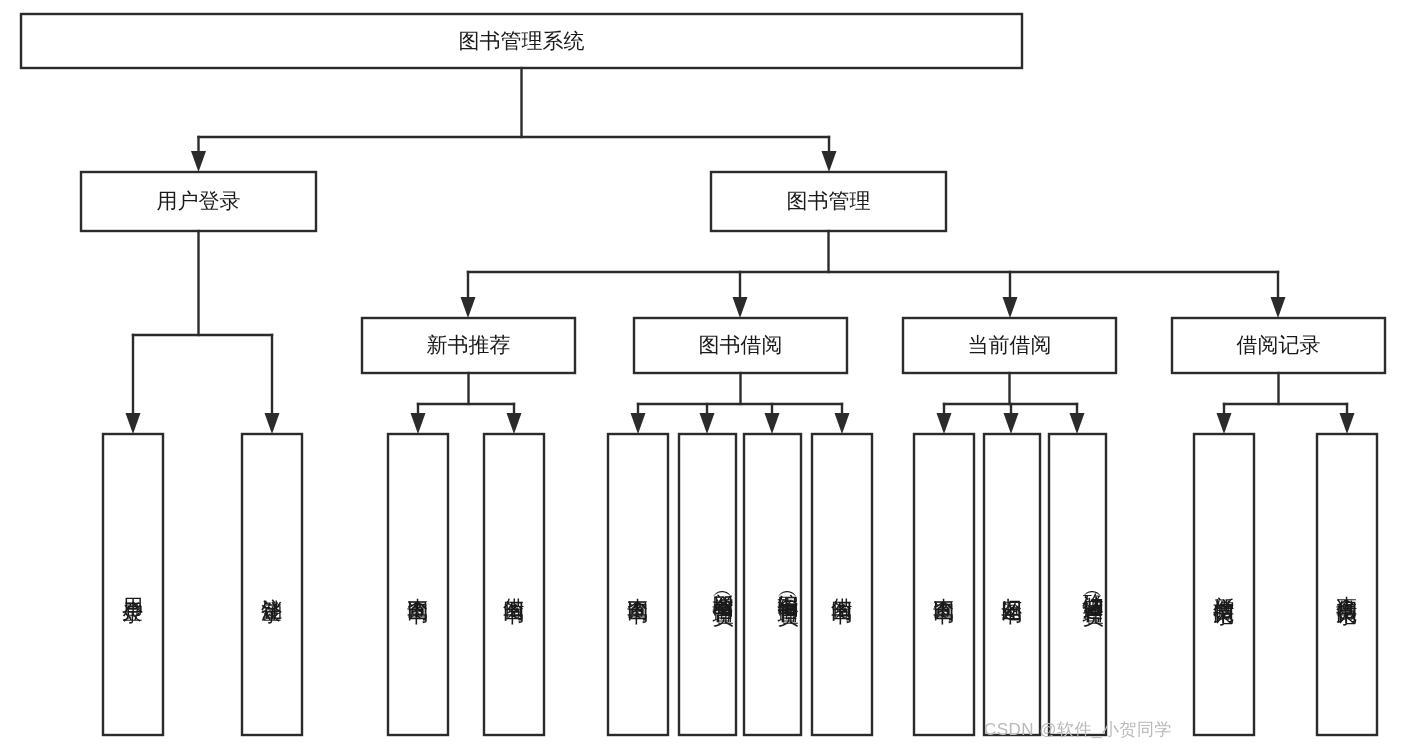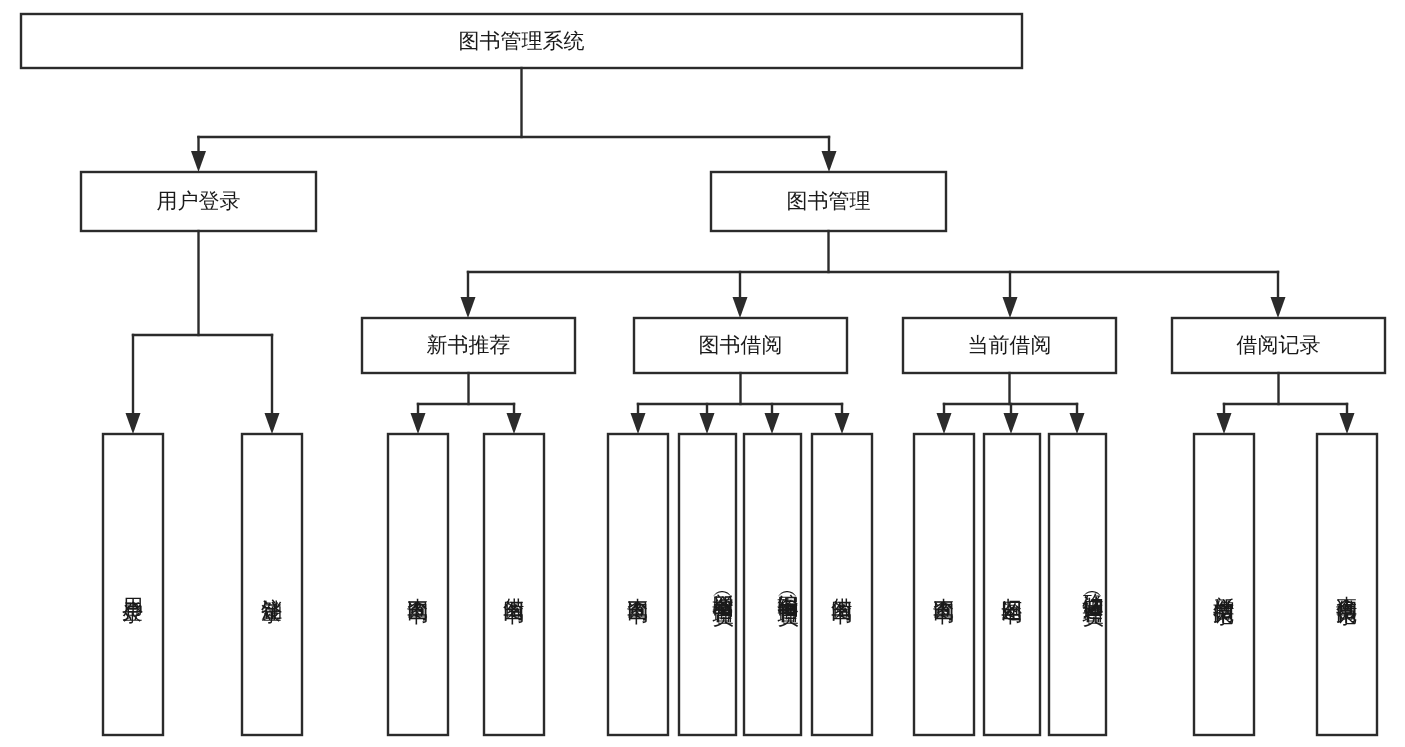--- a/index.html
+++ b/index.html
@@ -226,14 +226,15 @@
   <div class="node-label-v" style="left:744px; top:440px; width:57px; height:289px; align-items:flex-start;">编辑图书（管理员）</div>
   <div class="node-label-v" style="left:812px; top:434px; width:60px; height:301px;">借阅图书</div>
 
   <div class="node-label-v" style="left:914px; top:434px; width:60px; height:301px;">查询图书</div>
   <div class="node-label-v" style="left:984px; top:434px; width:56px; height:301px;">归还图书</div>
   <div class="node-label-v" style="left:1049px; top:440px; width:57px; height:289px; align-items:flex-start;">确认归还（管理员）</div>
 
   <div class="node-label-v" style="left:1194px; top:434px; width:60px; height:301px;">新增借阅记录</div>
   <div class="node-label-v" style="left:1317px; top:434px; width:60px; height:301px;">查询借阅记录</div>
 
+  <div class="watermark">CSDN @软件_小贺同学</div>
 
 </div>
 
 </body></html>

